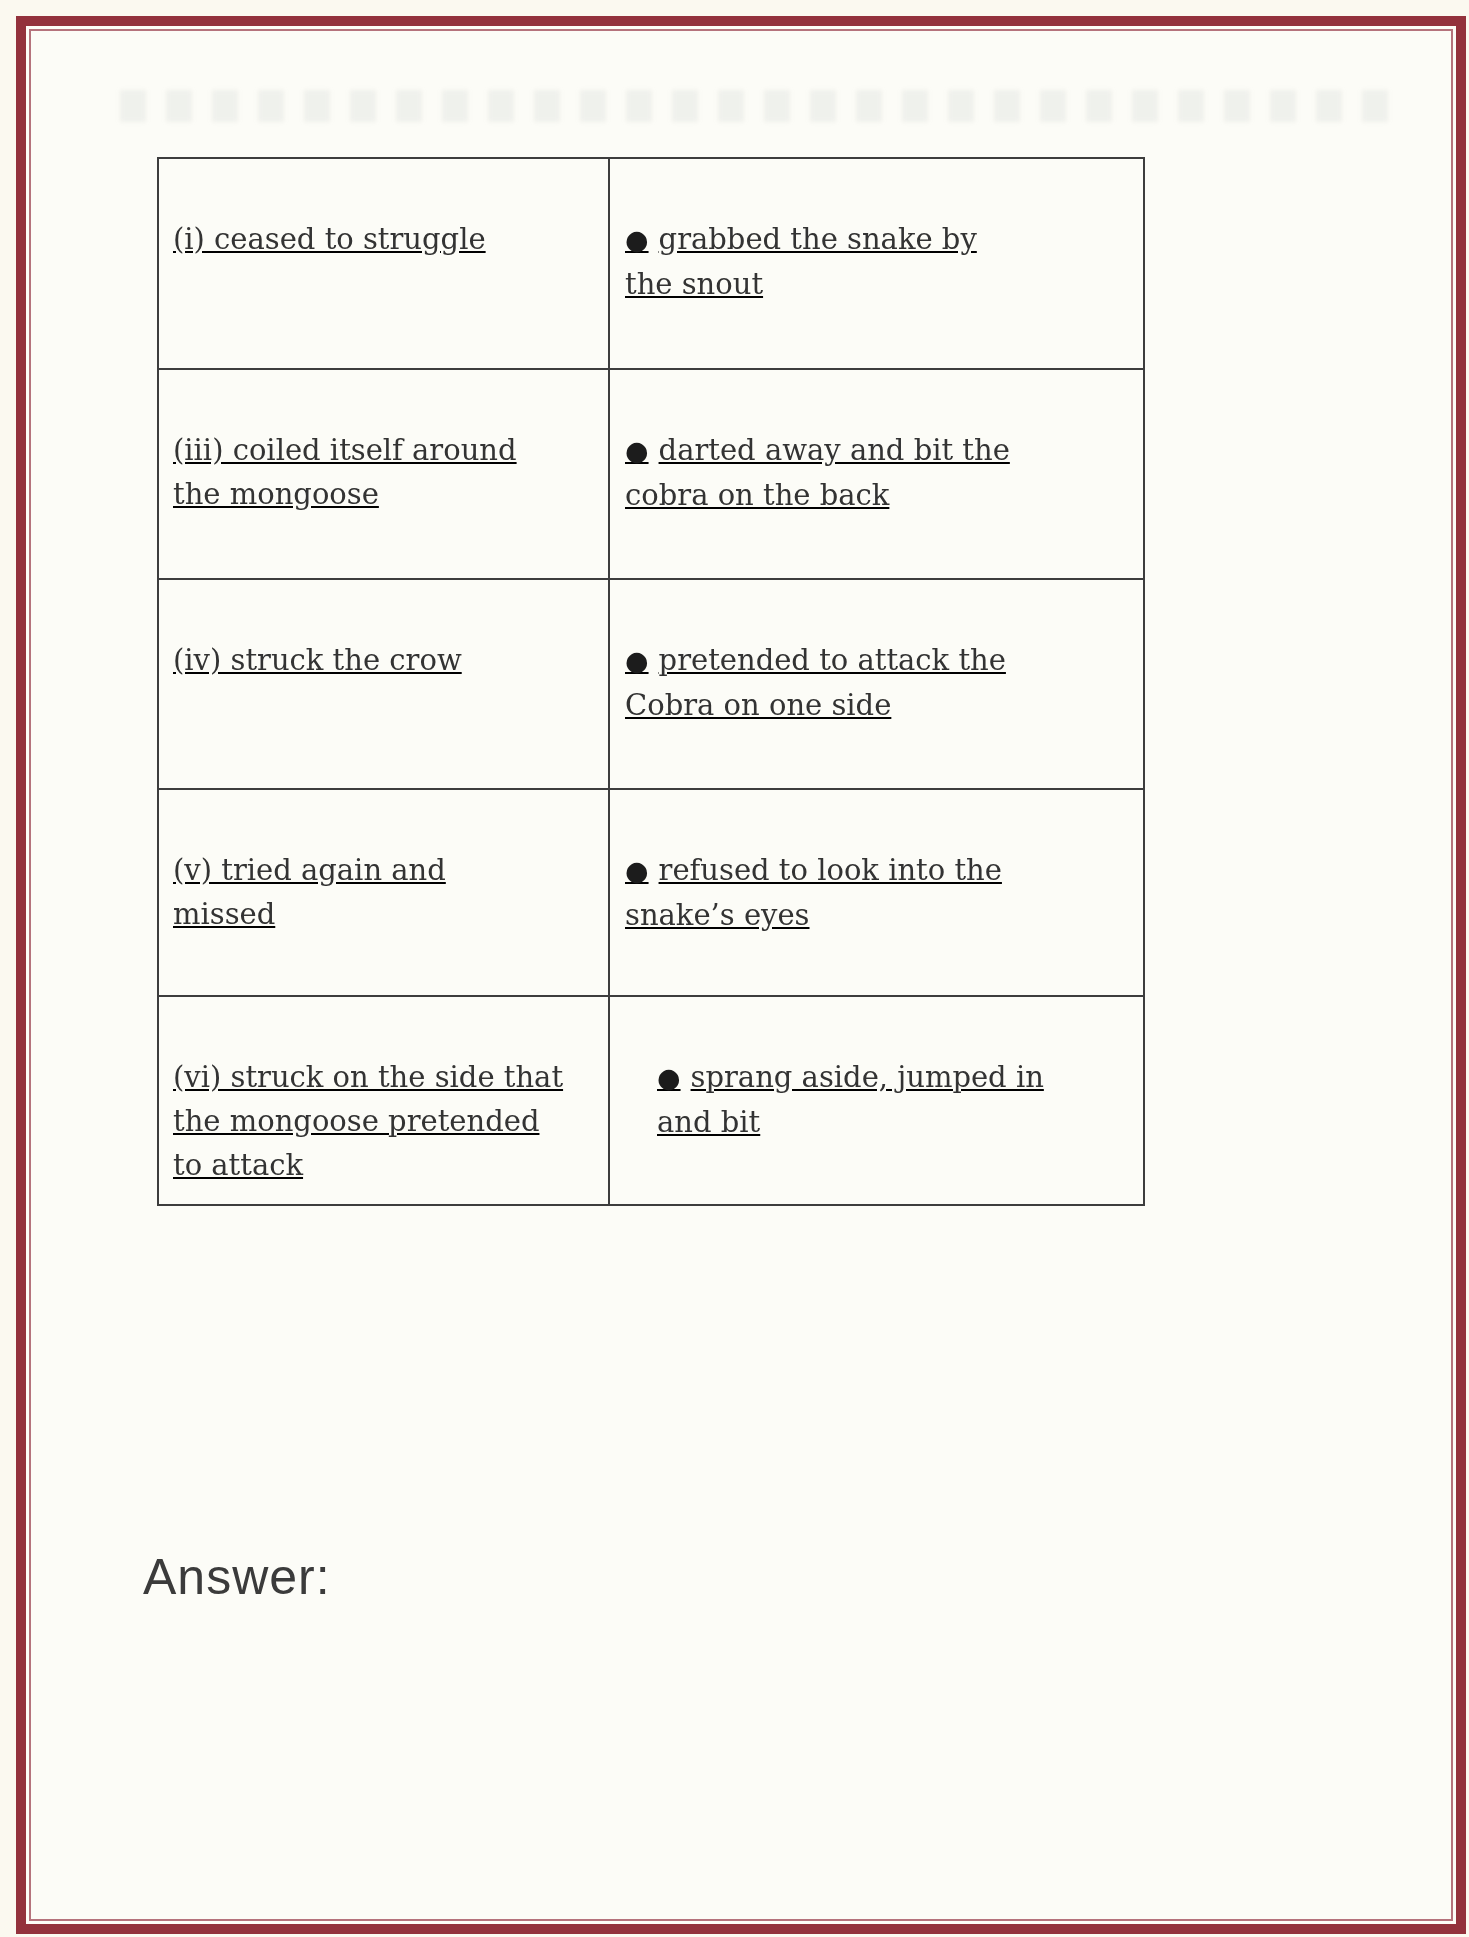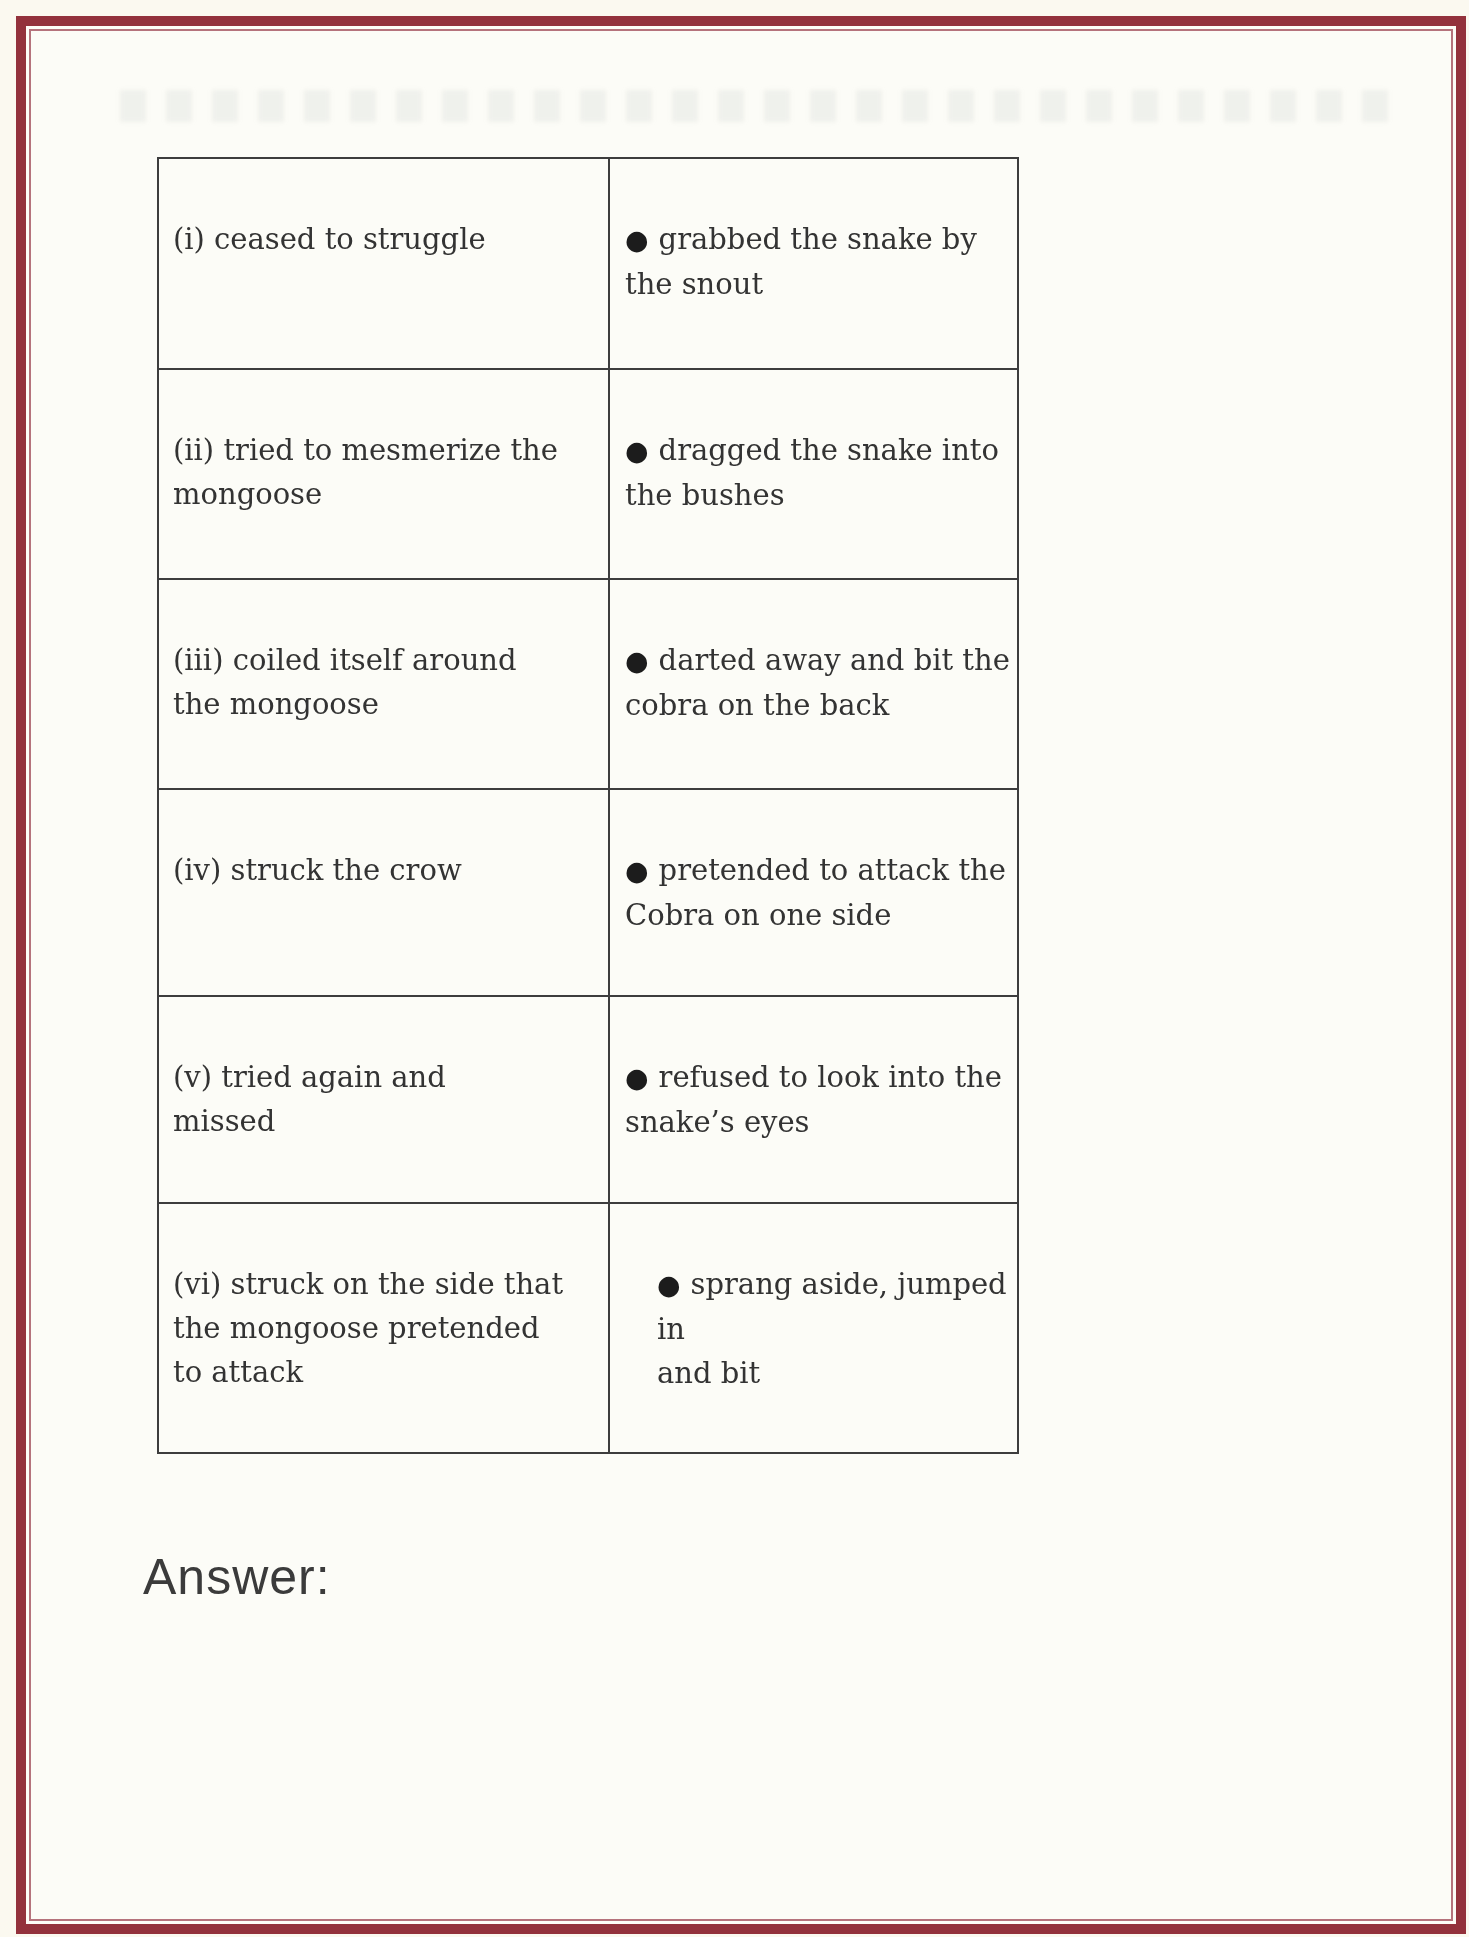--- a/index.html
+++ b/index.html
@@ -33,23 +33,24 @@
   .artifact-band {
     position: absolute; left: 120px; right: 70px; top: 90px; height: 32px;
     background: repeating-linear-gradient(90deg,
       rgba(176,186,182,0.16) 0 26px, rgba(255,255,255,0) 26px 46px);
     filter: blur(2px);
     pointer-events: none;
   }
 
   
   .match-table {
-    position: absolute; left: 157px; top: 157px; width: 862px;
+    position: absolute; left: 157px; top: 157px; width: 988px;
     border: 2px solid var(--table-border);
     background: var(--page-bg);
+    text-decoration: underline;
   }
   .trow { display: flex; border-bottom: 2px solid var(--table-border); }
   .trow:last-child { border-bottom: none; gap: 32px; }
   .trow:nth-child(1) { height: 211px; }
   .trow:nth-child(2) { height: 210px; }
   .trow:nth-child(3) { height: 210px; }
   .trow:nth-child(4) { height: 207px; }
   .trow:nth-child(5) { height: 207px; }
   .trow:nth-child(6) { height: 248px; }
 
@@ -99,30 +100,20 @@
     <div class="trow">
       <div class="cell-left">
         <div class="cell-text">(i) ceased to struggle</div>
       </div>
       <div class="cell-right">
         <div class="cell-text"><span class="bullet">●</span><span>grabbed the snake by
 the snout</span></div>
       </div>
     </div>
 
-    <div class="trow">
-      <div class="cell-left">
-        <div class="cell-text">(ii) tried to mesmerize the
-mongoose</div>
-      </div>
-      <div class="cell-right">
-        <div class="cell-text"><span class="bullet">●</span><span>dragged the snake into
-the bushes</span></div>
-      </div>
-    </div>
 
     <div class="trow">
       <div class="cell-left">
         <div class="cell-text">(iii) coiled itself around
 the mongoose</div>
       </div>
       <div class="cell-right">
         <div class="cell-text"><span class="bullet">●</span><span>darted away and bit the
 cobra on the back</span></div>
       </div>

